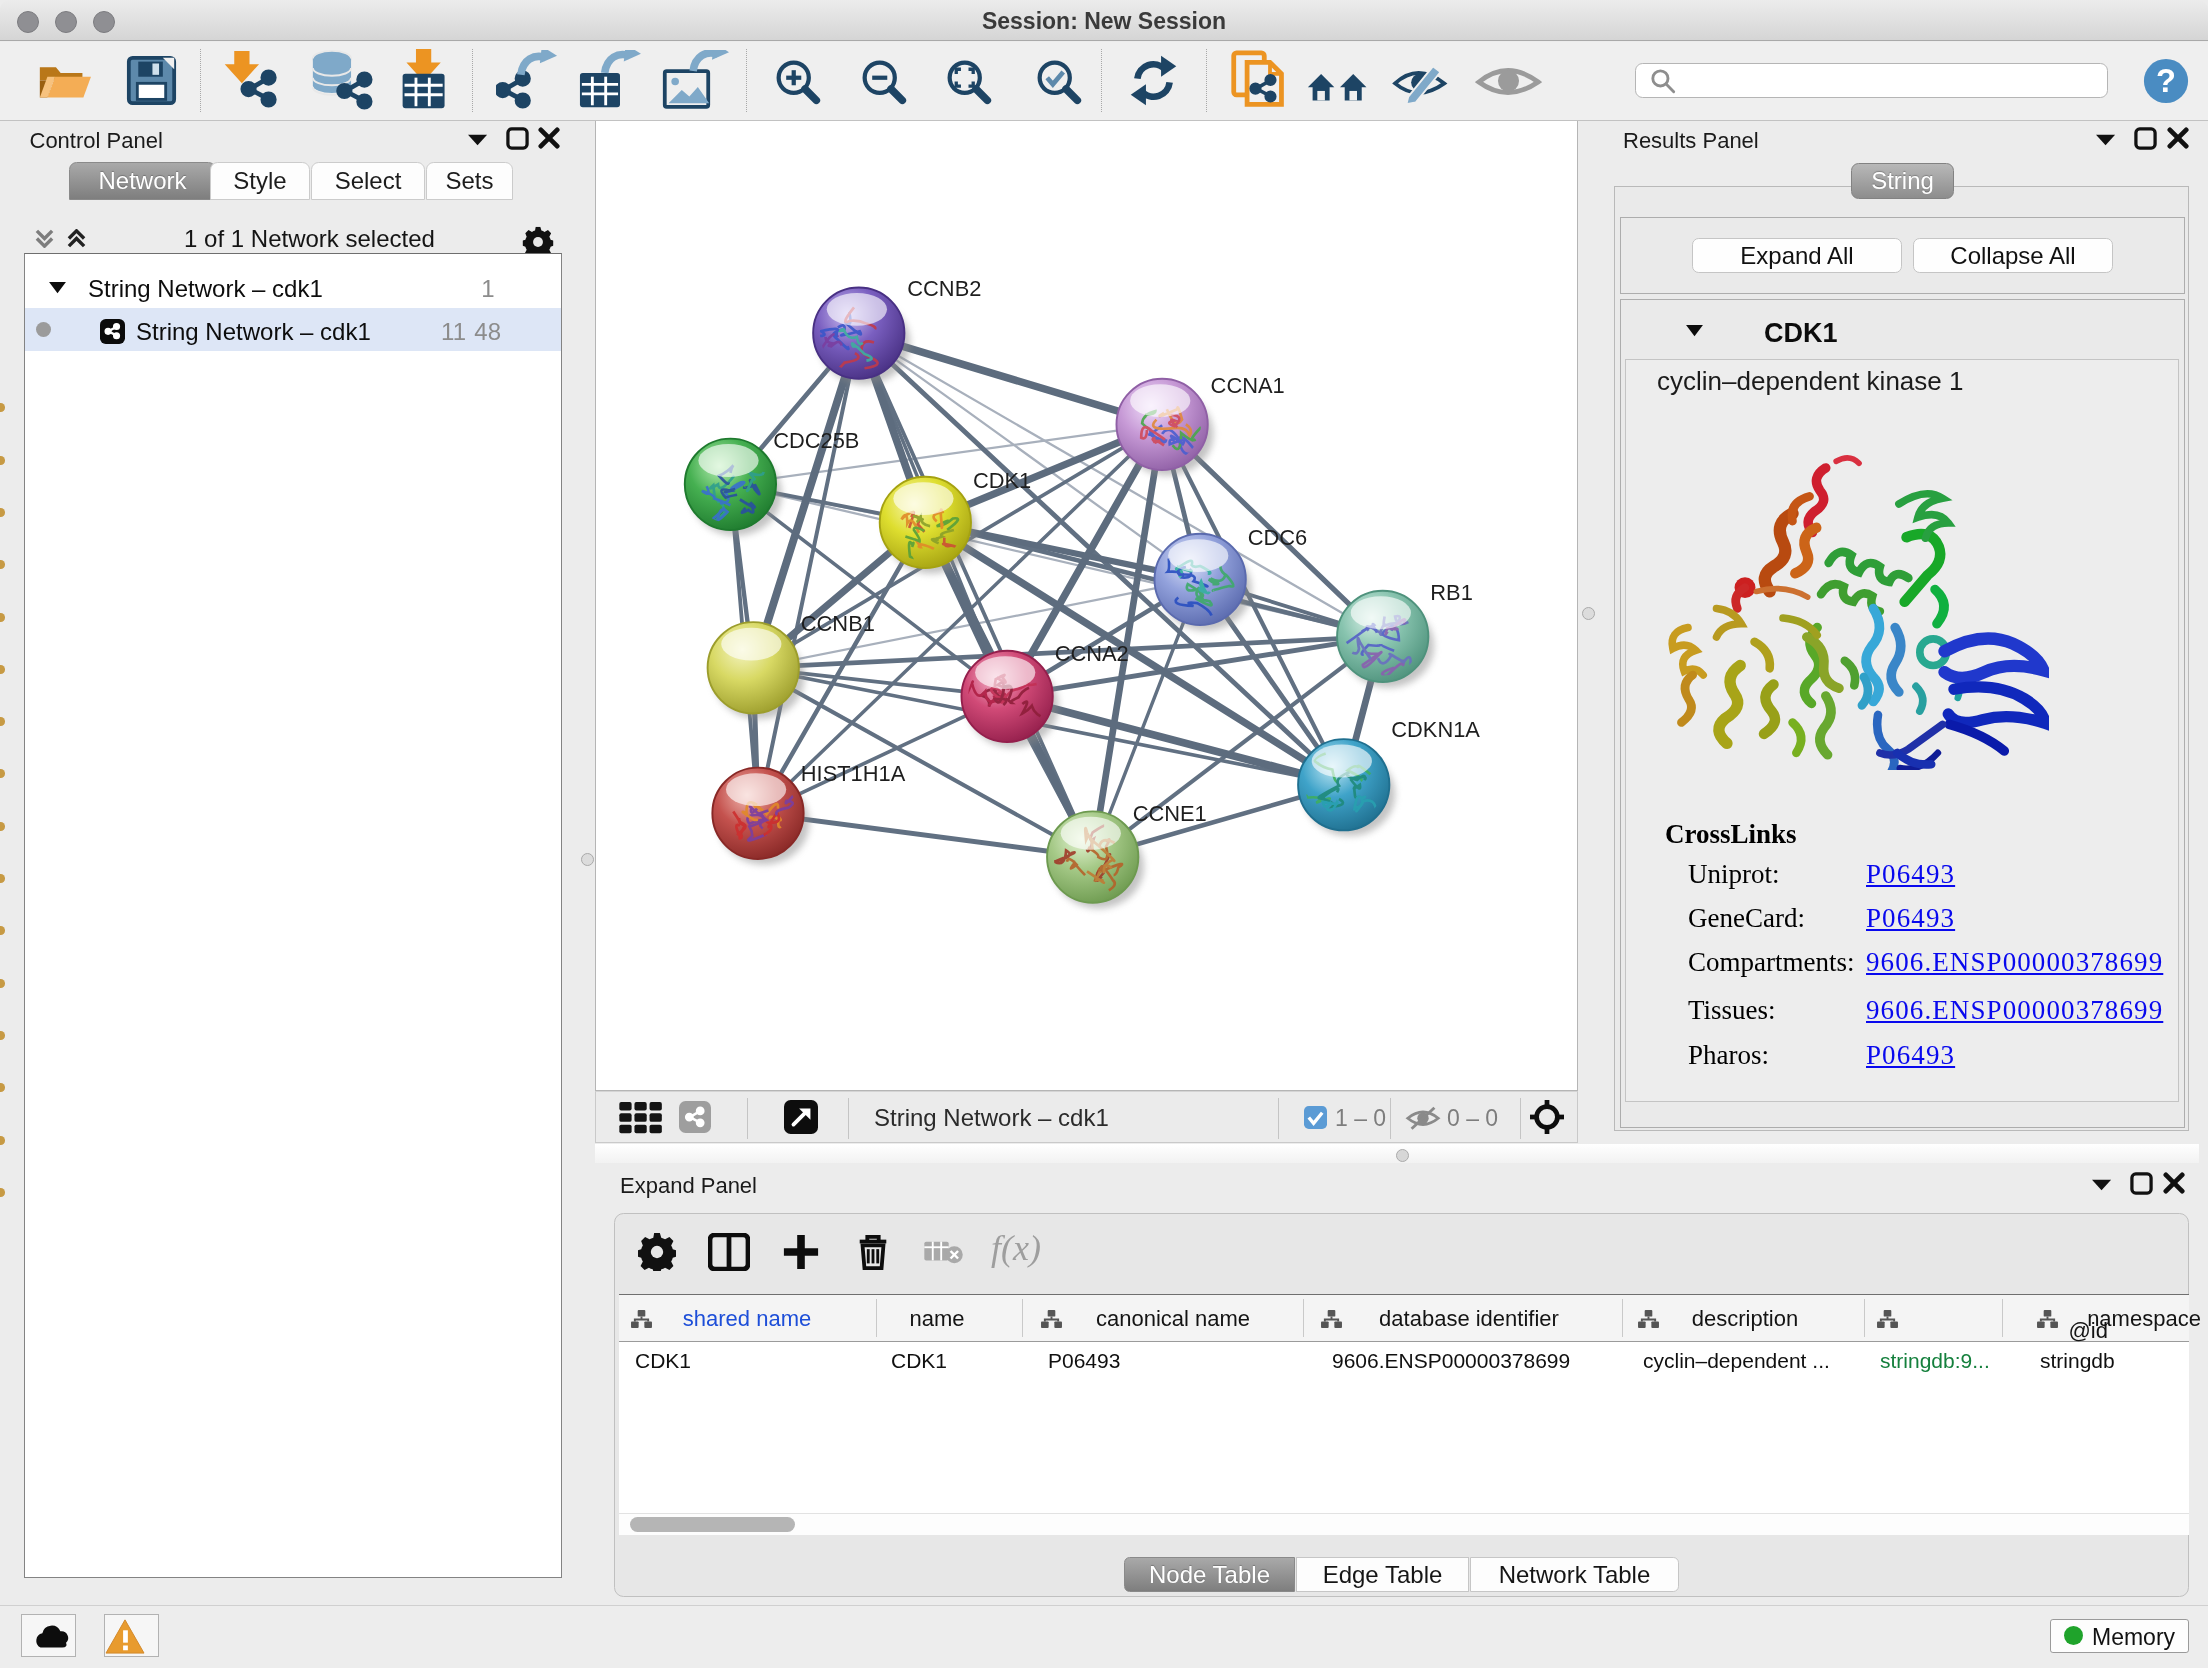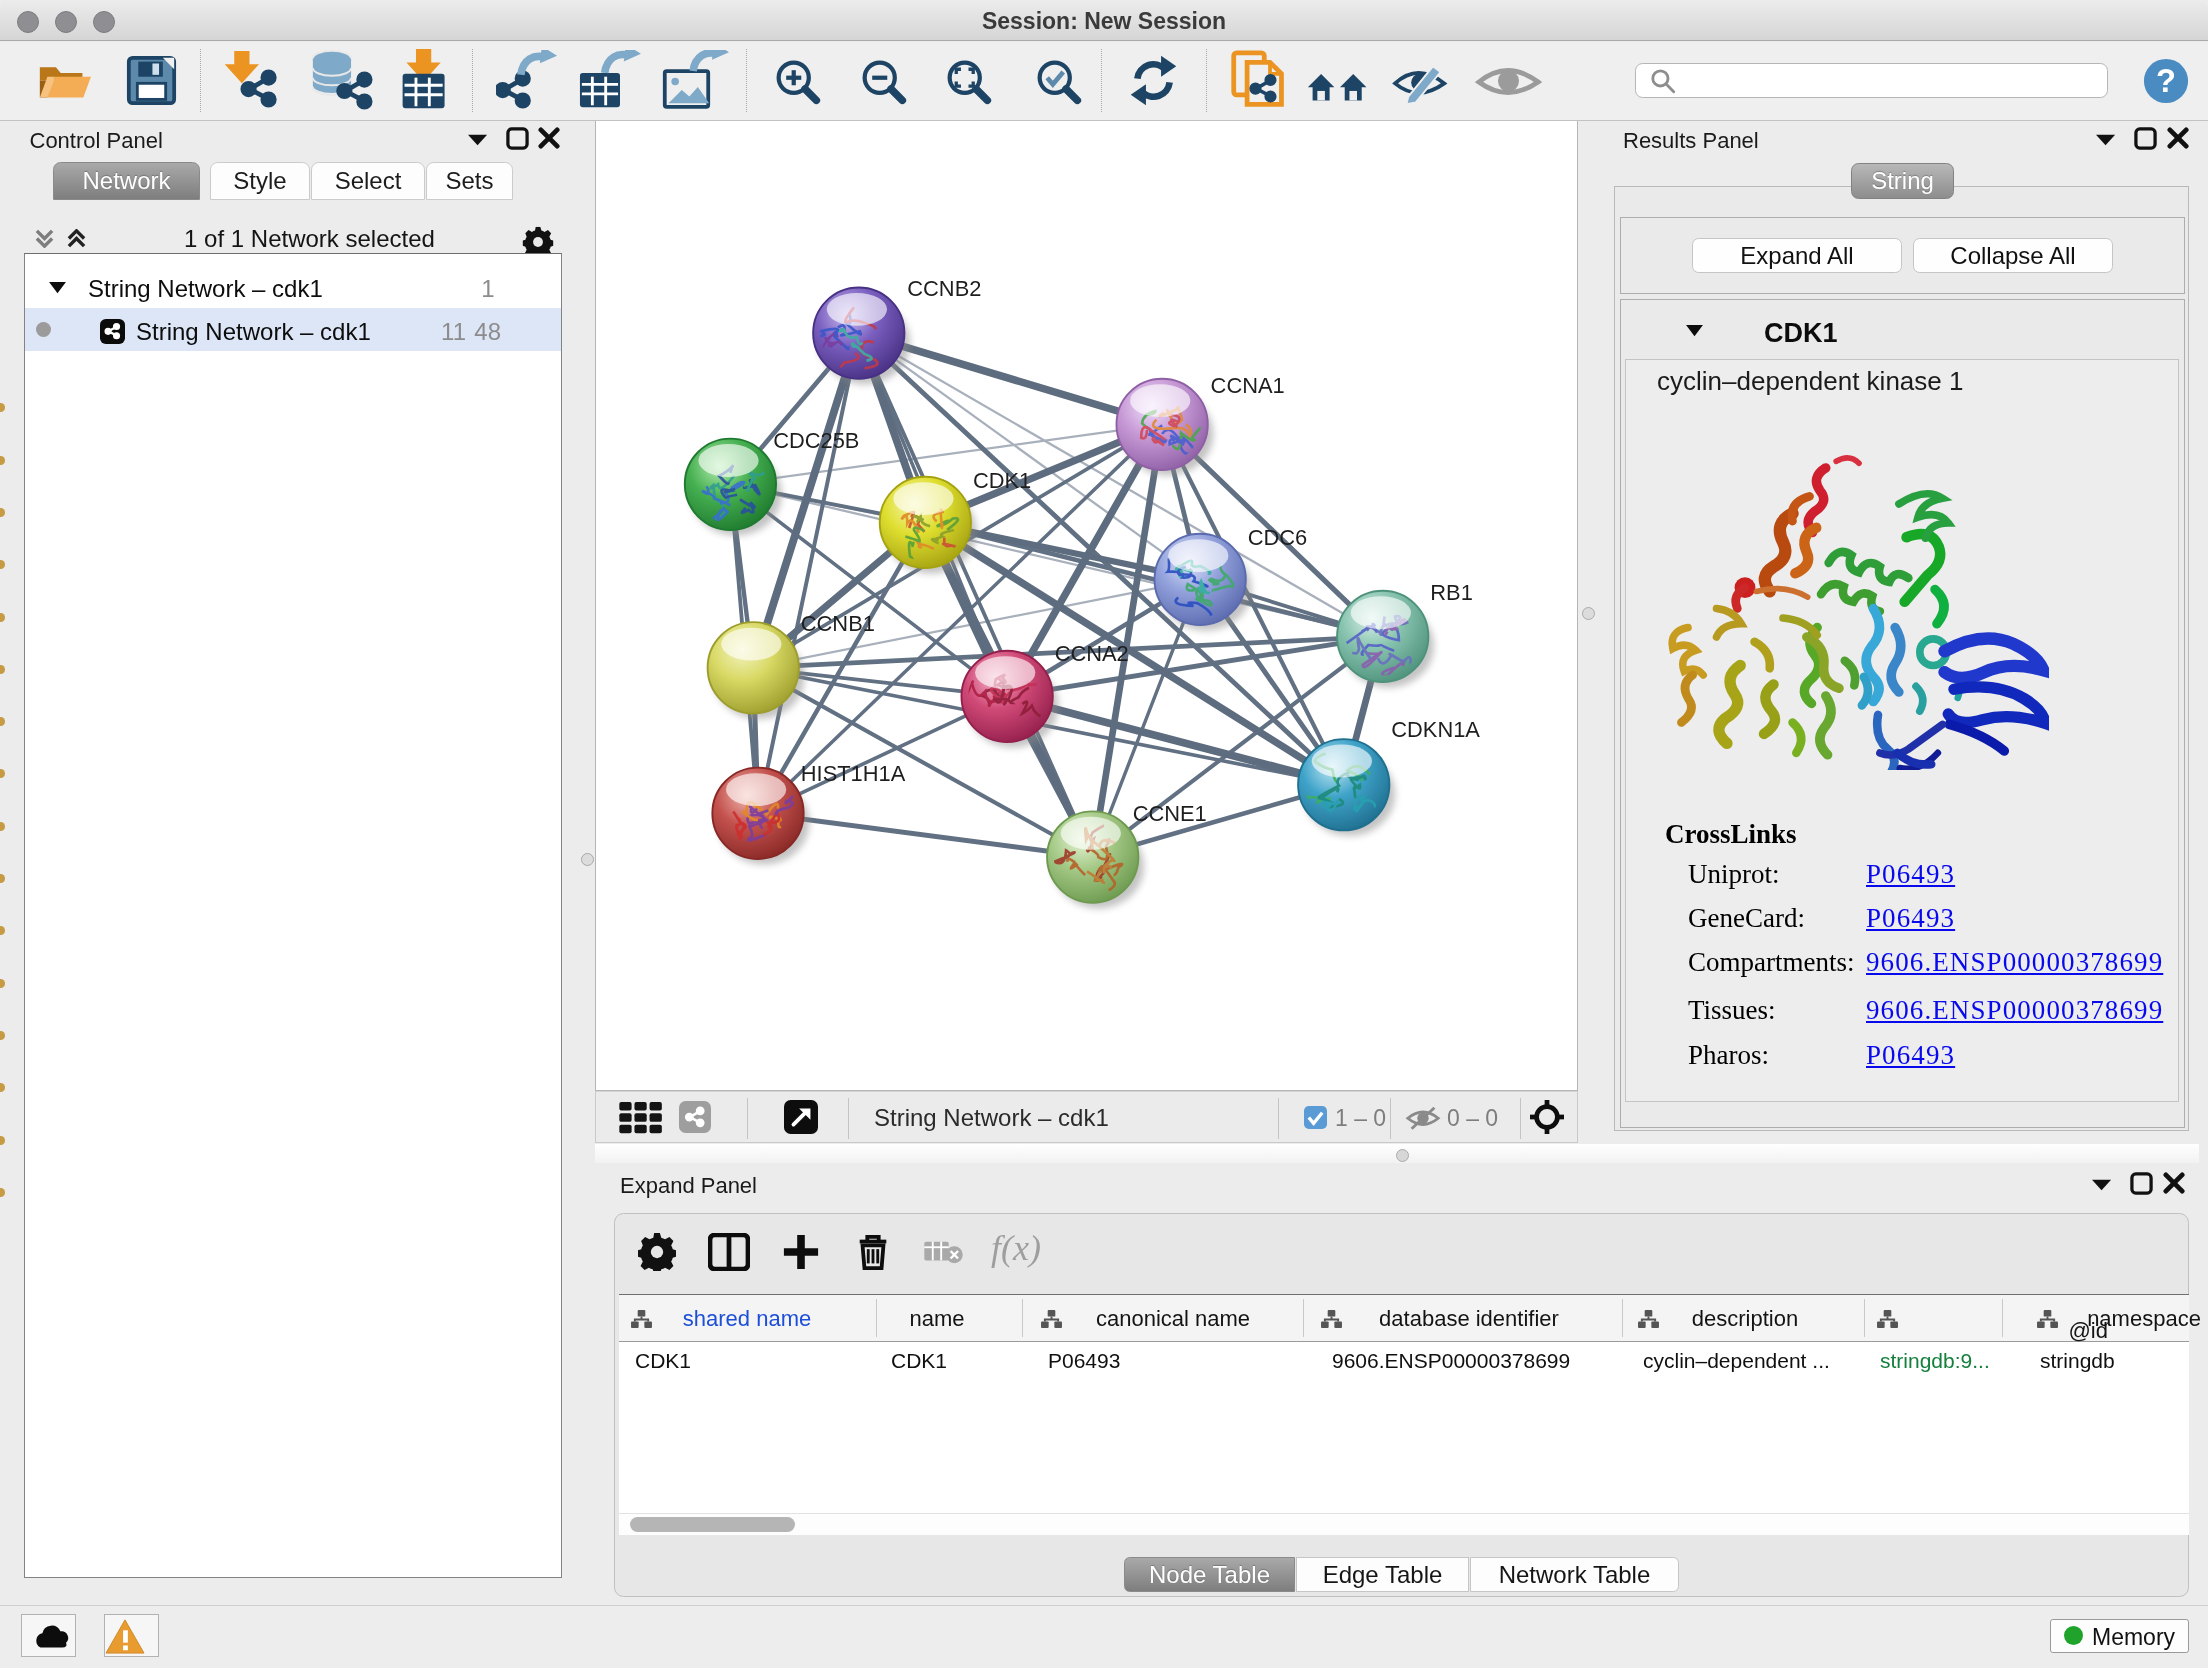--- a/index.html
+++ b/index.html
@@ -201,21 +201,21 @@
   </svg>
 <svg class="abs" style="left:506px;top:127px" width="23" height="23" viewBox="0 0 24 24" xmlns="http://www.w3.org/2000/svg">
     <rect x="2" y="2" width="20" height="20" rx="4" fill="none" stroke="#111" stroke-width="3.4"></rect>
   </svg>
 <svg class="abs" style="left:538px;top:127px" width="23" height="23" viewBox="0 0 24 24" xmlns="http://www.w3.org/2000/svg">
     <g stroke="#111" stroke-width="5" stroke-linecap="round">
       <line x1="3" y1="3" x2="20" y2="20"></line>
       <line x1="20" y1="3" x2="3" y2="20"></line>
     </g>
   </svg>
-<div class="tab tabsel" style="left:53px;width:147px">Network</div>
+<div class="tab tabsel" style="left:69px;width:147px">Network</div>
 <div class="tab" style="left:210px;width:100px">Style</div>
 <div class="tab" style="left:311px;width:114px">Select</div>
 <div class="tab" style="left:426px;width:87px">Sets</div>
 <svg class="abs" style="left:35px;top:229px" width="19" height="19" viewBox="0 0 20 20" xmlns="http://www.w3.org/2000/svg">
     <g fill="none" stroke="#7d7d7d" stroke-width="3.6">
       <path d="M2 2 l8 8 8-8"></path>
       <path d="M2 10 l8 8 8-8"></path>
     </g>
   </svg>
 <svg class="abs" style="left:67px;top:229px" width="19" height="19" viewBox="0 0 20 20" xmlns="http://www.w3.org/2000/svg">

